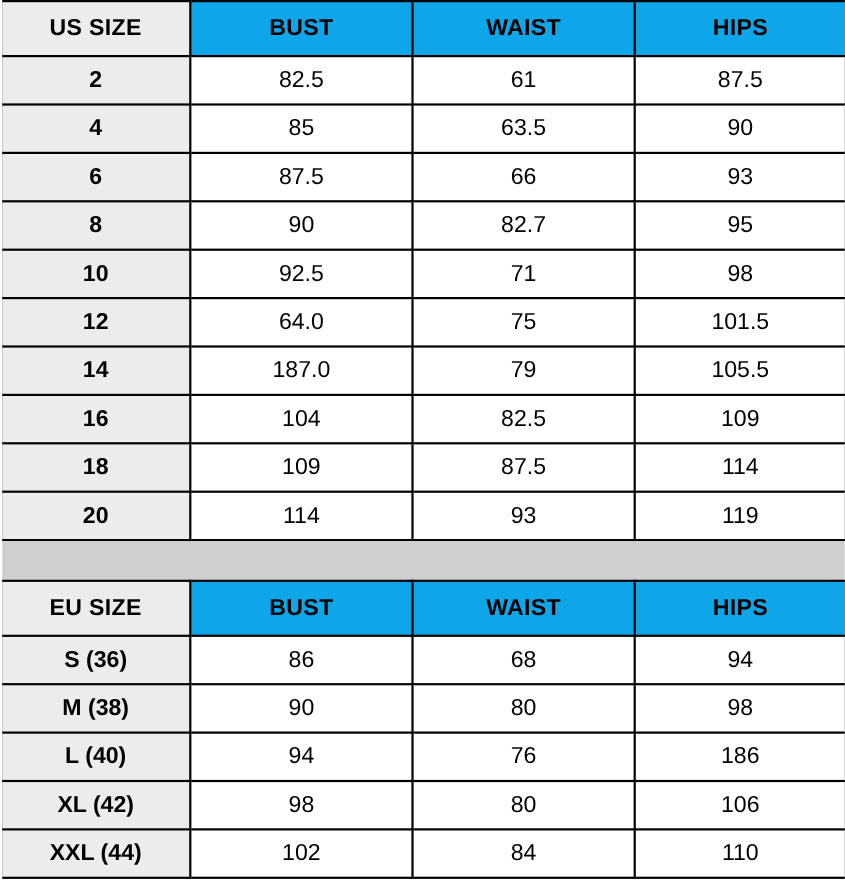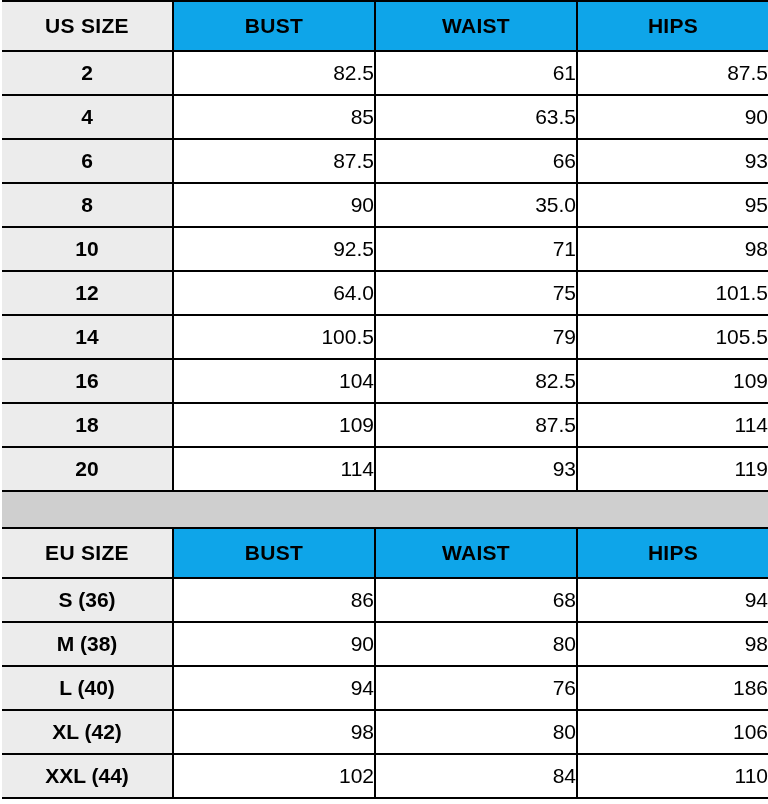--- a/index.html
+++ b/index.html
@@ -53,21 +53,20 @@
   table.size-table thead th.label-cell {
     background: #ececec;
   }
   table.size-table tbody td {
     height: 42px;
   }
   table.size-table tbody td.value-cell {
     font-weight: normal;
     font-size: 21px;
     background: #ffffff;
-    text-align: right;
   }
   
   .spacer {
     height: 35px;
     background: #cfcfcf;
     width: 768px;
   }
   .table-wrap-us { margin: 0; }
   .table-wrap-eu { margin: 0; }
 
@@ -118,38 +117,38 @@
         </tr>
         <tr>
           <td class="label-cell">6</td>
           <td class="value-cell">87.5</td>
           <td class="value-cell">66</td>
           <td class="value-cell">93</td>
         </tr>
         <tr>
           <td class="label-cell">8</td>
           <td class="value-cell">90</td>
-          <td class="value-cell">35.0</td>
+          <td class="value-cell">82.7</td>
           <td class="value-cell">95</td>
         </tr>
         <tr>
           <td class="label-cell">10</td>
           <td class="value-cell">92.5</td>
           <td class="value-cell">71</td>
           <td class="value-cell">98</td>
         </tr>
         <tr>
           <td class="label-cell">12</td>
           <td class="value-cell">64.0</td>
           <td class="value-cell">75</td>
           <td class="value-cell">101.5</td>
         </tr>
         <tr>
           <td class="label-cell">14</td>
-          <td class="value-cell">100.5</td>
+          <td class="value-cell">187.0</td>
           <td class="value-cell">79</td>
           <td class="value-cell">105.5</td>
         </tr>
         <tr>
           <td class="label-cell">16</td>
           <td class="value-cell">104</td>
           <td class="value-cell">82.5</td>
           <td class="value-cell">109</td>
         </tr>
         <tr>

